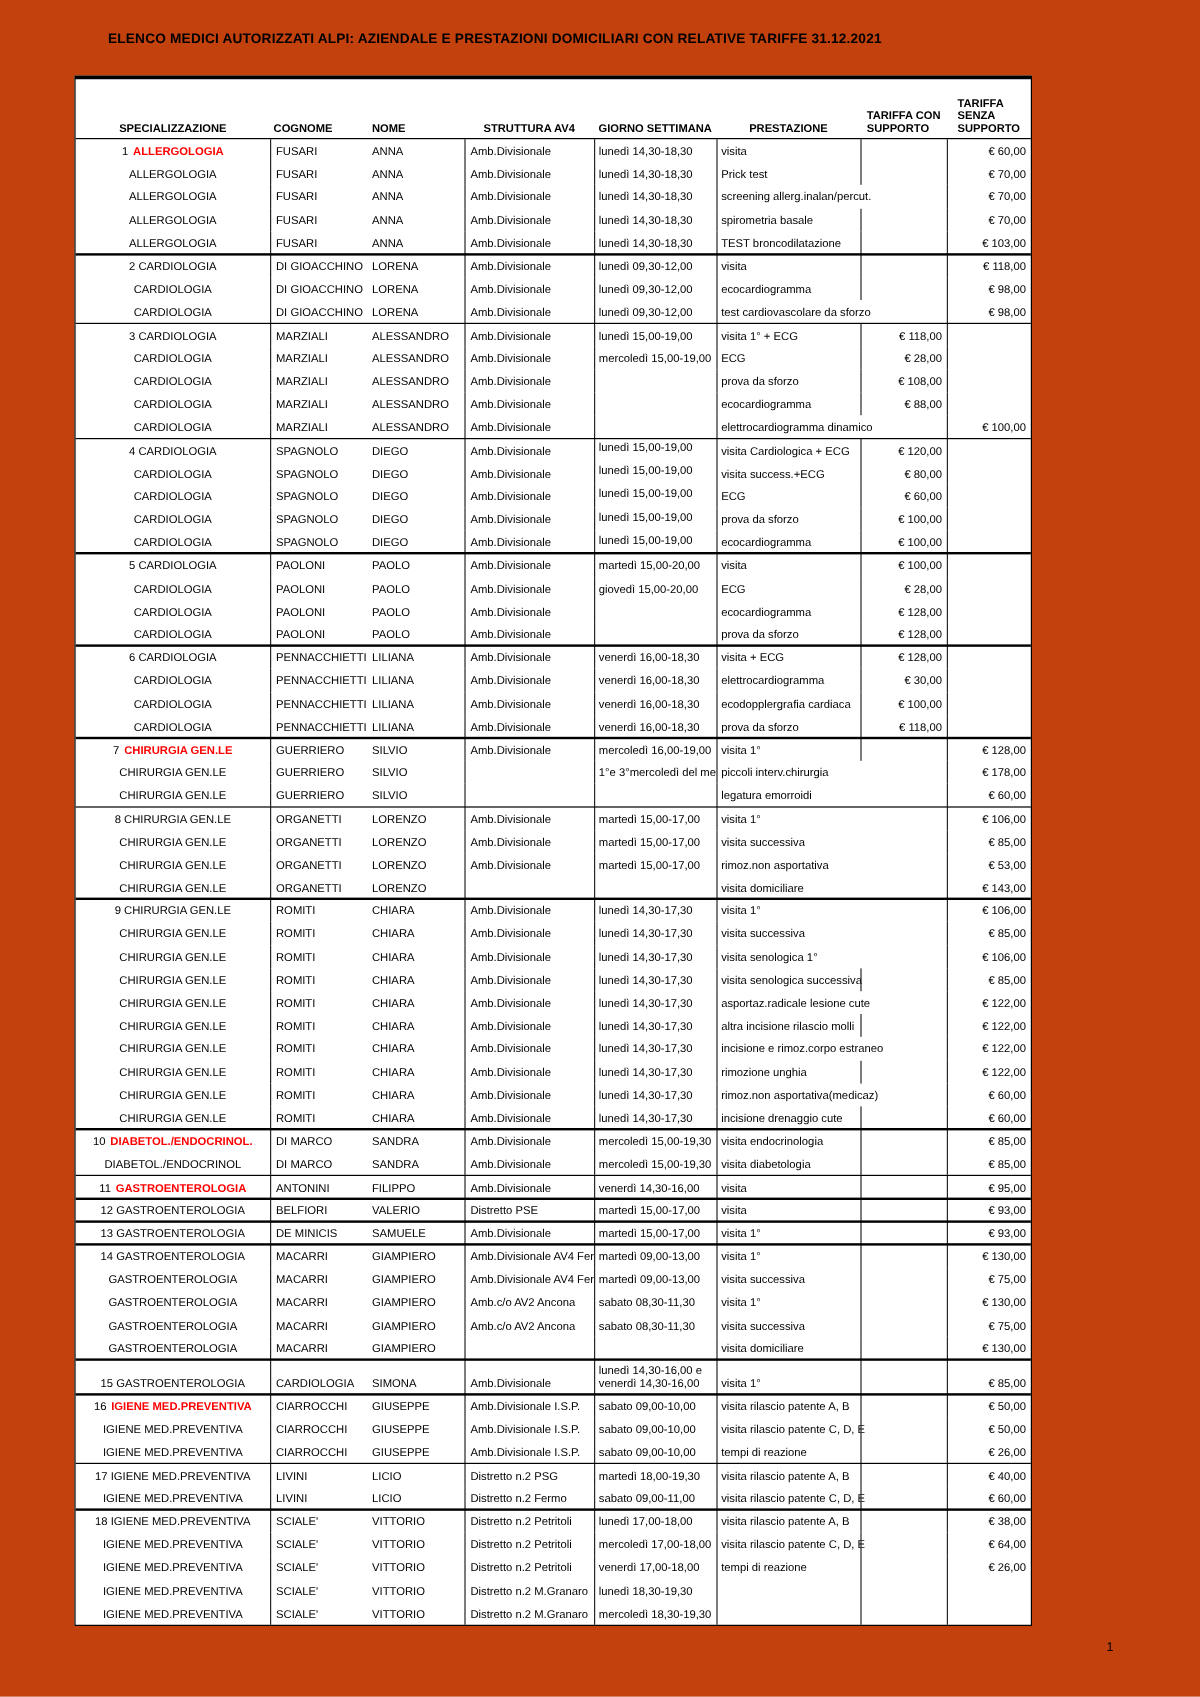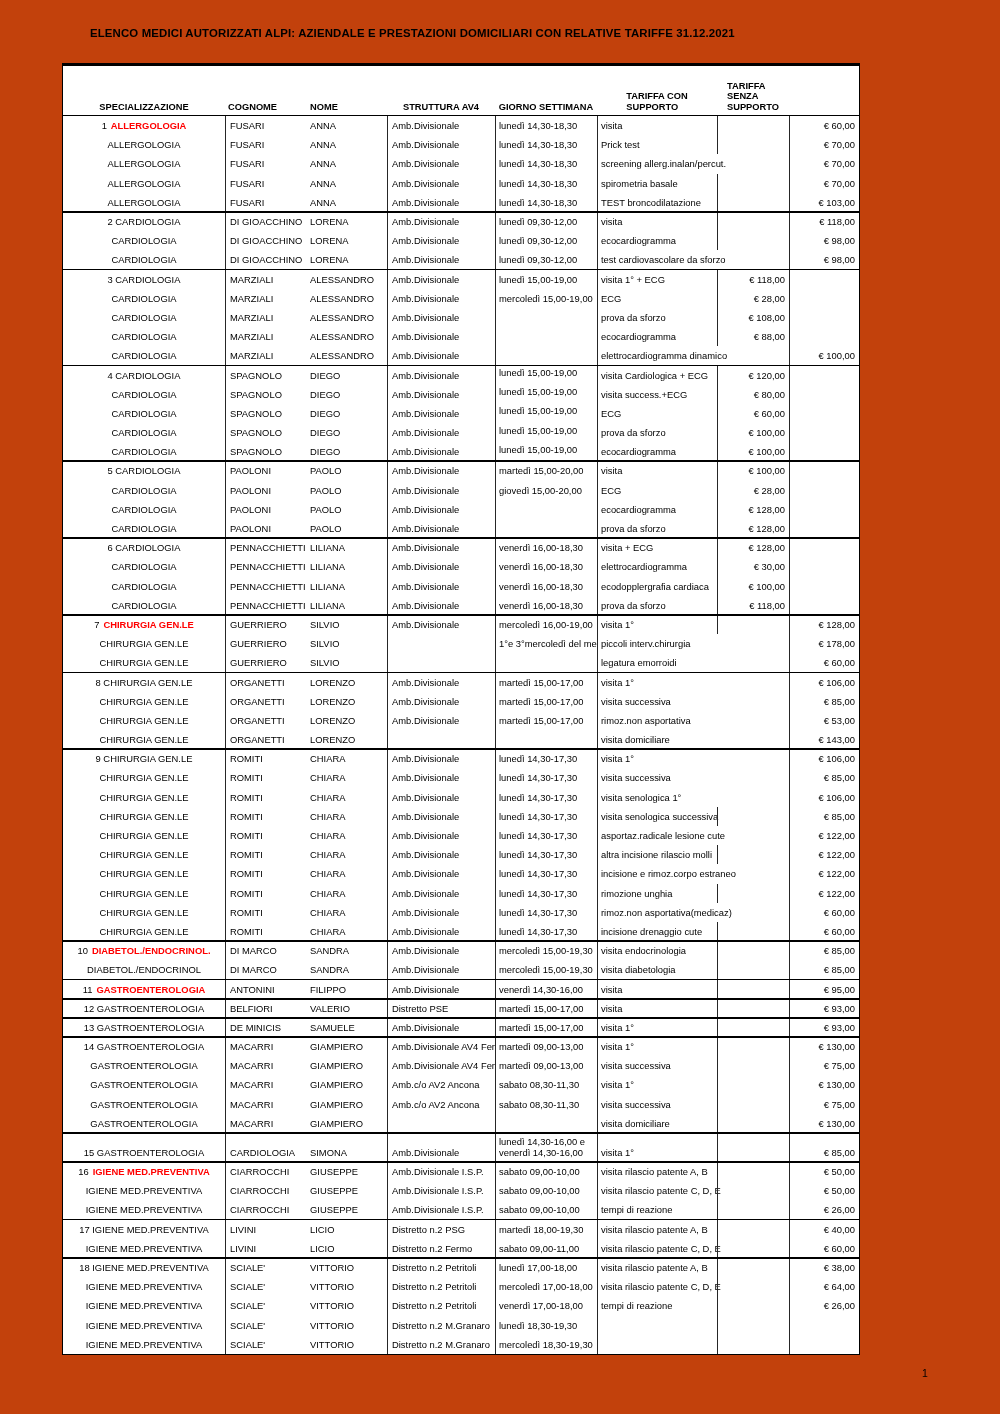--- a/index.html
+++ b/index.html
@@ -45,20 +45,21 @@
 <div class="page">
   <div class="doc-title">ELENCO MEDICI AUTORIZZATI ALPI: AZIENDALE E PRESTAZIONI DOMICILIARI CON RELATIVE TARIFFE 31.12.2021</div>
 
   <div class="tbl">
     <div class="thead">
       <div class="th">SPECIALIZZAZIONE</div>
       <div class="th left">COGNOME</div>
       <div class="th left">NOME</div>
       <div class="th">STRUTTURA AV4</div>
       <div class="th">GIORNO SETTIMANA</div>
+      <div class="th">PRESTAZIONE</div>
       <div class="th">TARIFFA CON
 SUPPORTO</div>
       <div class="th">TARIFFA
 SENZA
 SUPPORTO</div>
     </div>
     <div>
         <div class="sec">
           <div class="row">
             <div class="cell c-spec">

